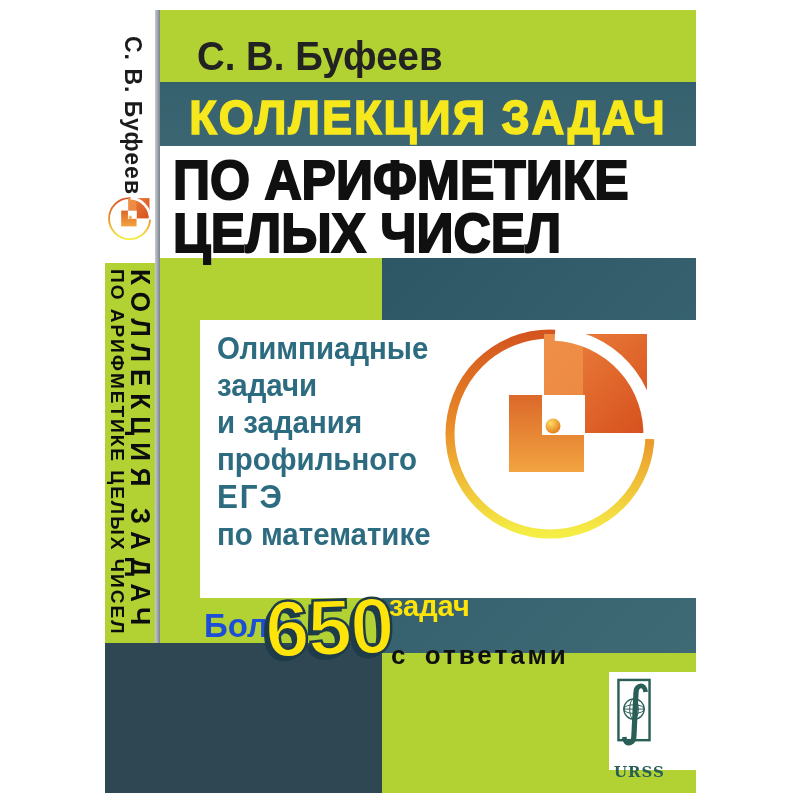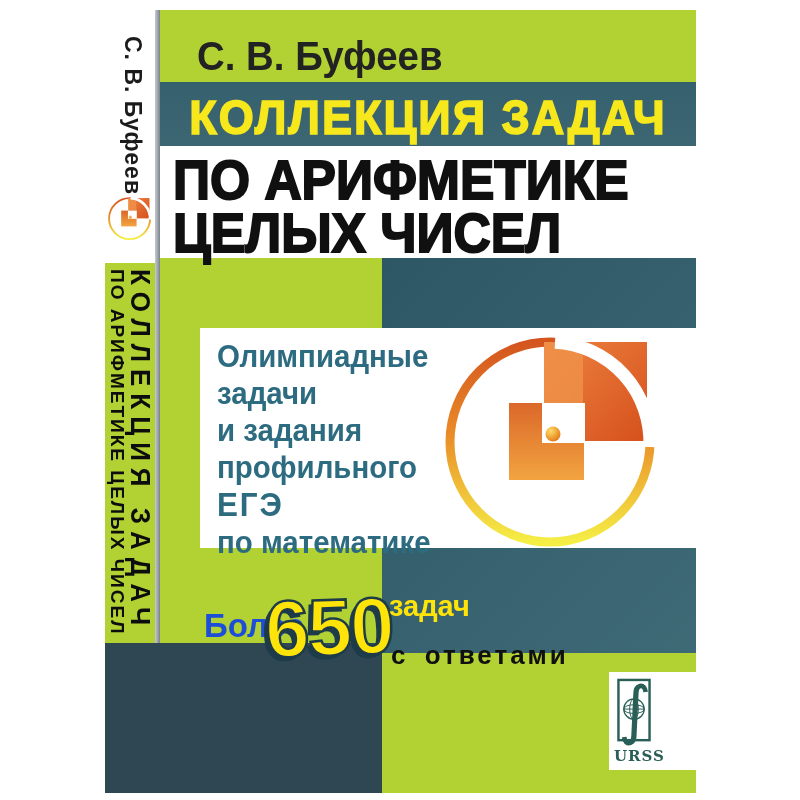--- a/index.html
+++ b/index.html
@@ -40,39 +40,39 @@
   .main-title{position:absolute;left:0;top:81px;width:536px;height:54px;text-align:center;
      font-size:46px;line-height:50px;font-weight:bold;color:#f6e81c;letter-spacing:2px;
      -webkit-text-stroke:1.5px #f6e81c;white-space:nowrap;transform:scale(0.98,1.05);transform-origin:center top;}
   .sub1,.sub2{position:absolute;left:13px;font-weight:bold;color:#101010;
      -webkit-text-stroke:2px #101010;white-space:nowrap;line-height:1;
      transform:scale(0.92,1);transform-origin:0 0;}
   .sub1{top:142px;font-size:56px;}
   .sub2{top:195px;font-size:56px;}
 
   
-  .panel{position:absolute;left:40px;top:318px;width:496px;height:220px;background:#ffffff;}
+  .panel{position:absolute;left:40px;top:310px;width:496px;height:278px;background:#ffffff;}
   .panel-text{position:absolute;left:17px;top:10px;color:#2d6c80;font-weight:bold;
      font-size:31px;line-height:37px;transform:scale(0.95,1);transform-origin:0 0;white-space:nowrap;}
   .panel-text .ege{font-size:33px;letter-spacing:2px;}
   .panel-logo{position:absolute;left:240px;top:4px;}
 
   
   .badge-prefix{position:absolute;left:44px;top:597px;font-size:33px;font-weight:bold;color:#1d4ed8;white-space:nowrap;}
   .badge-count{position:absolute;left:105px;top:578px;font-size:80px;line-height:1;font-weight:bold;
      color:#ffe40a;-webkit-text-stroke:2.5px #1d3b49;letter-spacing:-2px;
      text-shadow:-4px 4px 0 #1d3b49;transform:rotate(-2deg);white-space:nowrap;}
   .badge-noun{position:absolute;left:229px;top:580px;font-size:29px;font-weight:bold;color:#ffe40a;white-space:nowrap;}
   .badge-suffix{position:absolute;left:231px;top:630px;font-size:26px;font-weight:bold;color:#101010;
      letter-spacing:3px;word-spacing:6px;white-space:nowrap;}
 
   
   .urss-box{position:absolute;left:449px;top:662px;width:87px;height:98px;background:#ffffff;color:#2a5f57;}
   .urss-inner{position:absolute;left:5px;top:6px;width:40px;text-align:center;}
-  .urss-word{display:block;margin-top:1px;font-family:"DejaVu Serif",serif;font-size:15px;
+  .urss-word{display:block;margin-top:17px;font-family:"DejaVu Serif",serif;font-size:15px;
      letter-spacing:1px;font-weight:bold;}
   .urss-spine{position:absolute;left:9px;top:56px;width:32px;text-align:center;color:#e9eef0;}
   .urss-spine .urss-word{font-size:12px;letter-spacing:0.5px;}
   svg{display:block;margin:0 auto;}
 </style>
 </head>
 <body>
 
 <div class="page">
   <div class="book">

